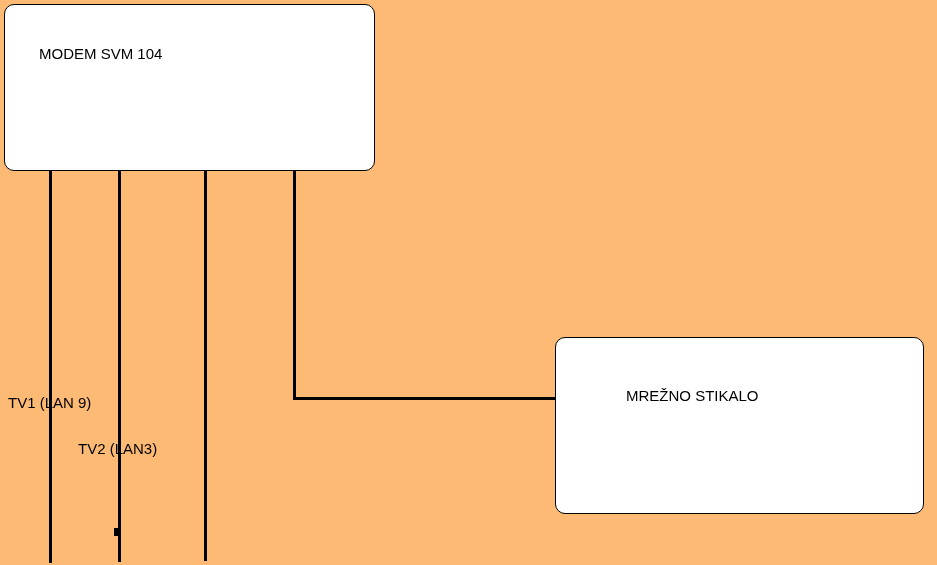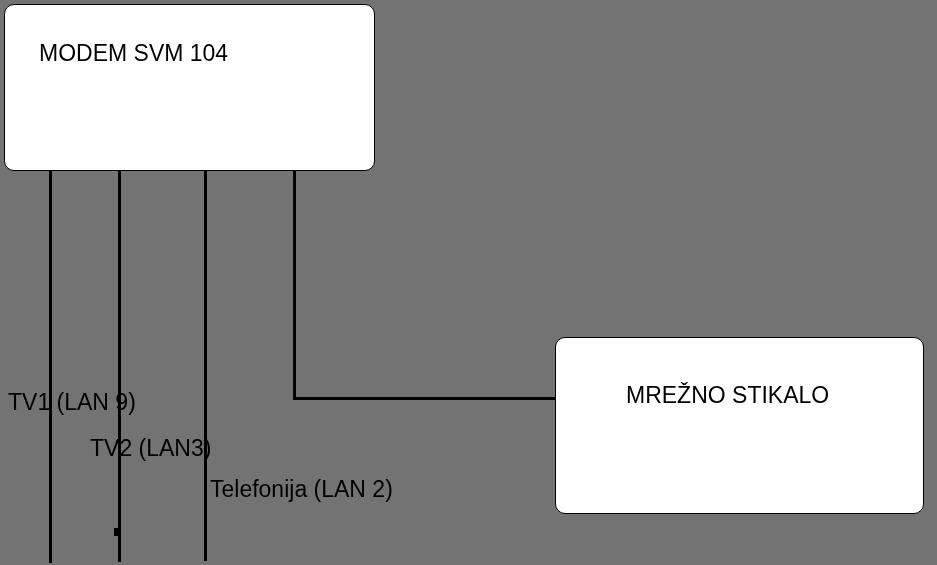--- a/index.html
+++ b/index.html
@@ -3,24 +3,24 @@
 <meta charset="utf-8">
 <style>
   html, body {
     margin: 0;
     padding: 0;
   }
   #canvas {
     position: relative;
     width: 937px;
     height: 565px;
-    background: #737373;
+    background: #fdba74;
     overflow: hidden;
     font-family: "Liberation Sans", sans-serif;
-    font-size: 23px;
+    font-size: 15px;
     color: #000000;
   }
   .node-box {
     position: absolute;
     border: 1px solid #000000;
     border-radius: 10px;
     background: #ffffff;
     box-sizing: border-box;
   }
   #modem-box  { left: 4px;   top: 4px;   width: 371px; height: 167px; }
@@ -45,21 +45,21 @@
   #cable-lan1-hline { left: 293px; top: 397px; width: 262px; height: 3px; }
   
   #cable-lan3-tick { left: 114px; top: 528px; width: 7px; height: 8px; }
   .cable-label {
     position: absolute;
     white-space: nowrap;
     line-height: 19px;
     background: transparent;
   }
   #cable-lan4-label { left: 8px;   top: 393px; }
-  #cable-lan3-label { left: 78px;  top: 439px; margin-left: 12px; }
+  #cable-lan3-label { left: 78px;  top: 439px; }
   #cable-lan2-label { left: 210px; top: 480px; }
   #cable-lan1-label { left: 300px; top: 372px; }
 </style>
 </head>
 <body>
 
 <div id="canvas">
 
   <div id="modem-box" class="node-box"></div>
   <div id="modem-label" class="node-label">MODEM SVM 104</div>
@@ -68,18 +68,17 @@
   <div id="switch-label" class="node-label">MREŽNO STIKALO</div>
 
   <div id="cable-lan4-line" class="cable"></div>
   <div id="cable-lan4-label" class="cable-label">TV1 (LAN 9)</div>
 
   <div id="cable-lan3-line" class="cable"></div>
   <div id="cable-lan3-tick" class="cable"></div>
   <div id="cable-lan3-label" class="cable-label">TV2 (LAN3)</div>
 
   <div id="cable-lan2-line" class="cable"></div>
-  <div id="cable-lan2-label" class="cable-label">Telefonija (LAN 2)</div>
 
   <div id="cable-lan1-vline" class="cable"></div>
   <div id="cable-lan1-hline" class="cable"></div>
 
 </div>
 
 </body></html>

